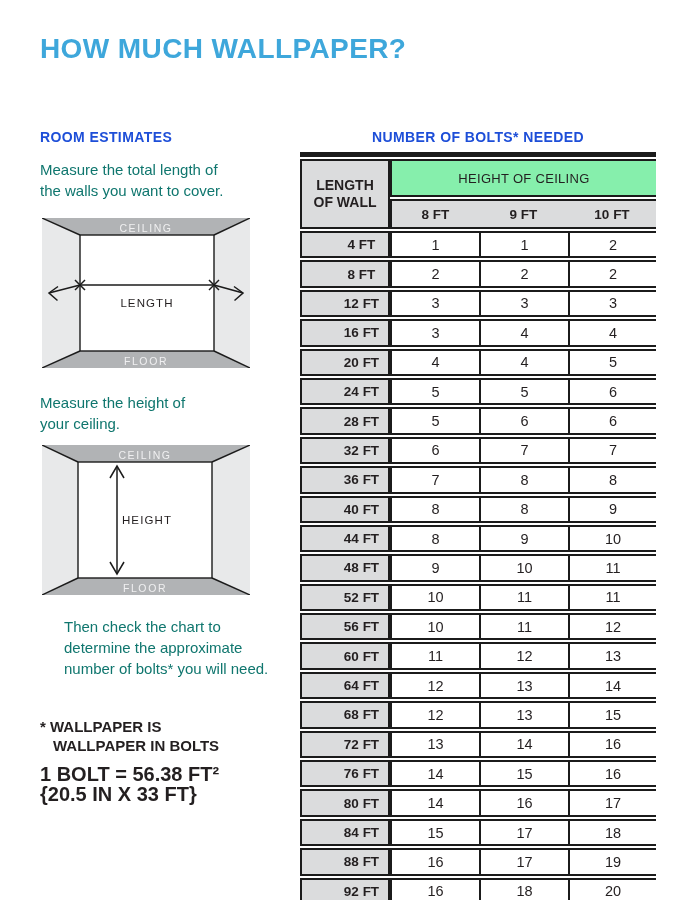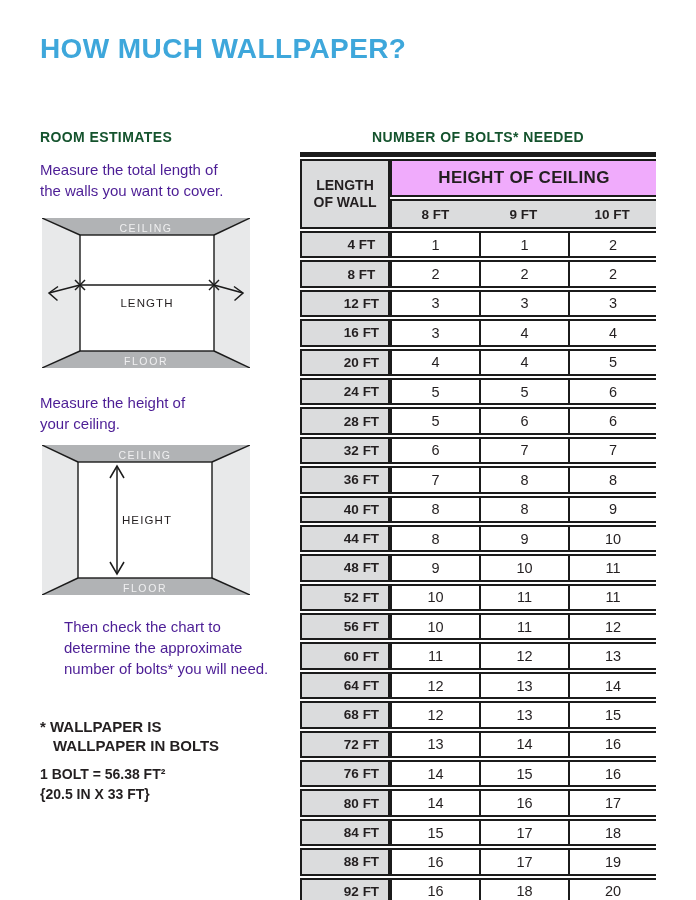--- a/index.html
+++ b/index.html
@@ -7,40 +7,40 @@
     position:relative; width:696px; height:900px; background:#ffffff;
     font-family:"Liberation Sans","DejaVu Sans",sans-serif; color:#231f20;
     overflow:hidden;
   }
   .page-title {
     position:absolute; left:40px; top:33px; margin:0;
     font-size:28px; font-weight:bold; letter-spacing:0.4px; color:#3ea7db;
   }
   .section-heading {
     position:absolute; margin:0; font-size:14px; font-weight:bold;
-    letter-spacing:0.4px; color:#14532d;
+    letter-spacing:0.4px; color:#1d4ed8;
   }
   .h-left  { left:40px; top:129px; }
   .h-right { left:300px; top:129px; width:356px; text-align:center; }
 
   .body-text {
     position:absolute; left:40px; margin:0; font-size:15px; line-height:21px;
-    white-space:pre-line; color:#4c1d95;
+    white-space:pre-line; color:#0f766e;
   }
   .p-length { top:159px; }
   .p-height { top:392px; }
   .p-chart  { top:616px;margin-left:24px; }
 
   .footnote {
     position:absolute; left:40px; top:717px; margin:0; font-size:15px;
     font-weight:bold; line-height:19px; white-space:pre-line;
     padding-left:13px; text-indent:-13px;
   }
   .bolt-size {
-    position:absolute; left:40px; top:764px; margin:0; font-size:14px;
+    position:absolute; left:40px; top:764px; margin:0; font-size:20px;
     font-weight:bold; line-height:20px; white-space:pre-line;
   }
 
   .diagram { position:absolute; left:42px; }
   .d-length { top:218px; }
   .d-height { top:445px; }
   .diagram text {
     font-family:"Liberation Sans","DejaVu Sans",sans-serif;
   }
   .surf-label { font-size:10.5px; letter-spacing:1.6px; fill:#f0f0f1; }
@@ -55,22 +55,22 @@
   table.bolts {
     border-collapse:separate; border-spacing:0 2px; table-layout:fixed;
     width:356px; border-top:5px solid #1b1b1b;
   }
   table.bolts th, table.bolts td { vertical-align:middle; text-align:center; }
   .corner {
     background:#dbdcdd; border:2px solid #1b1b1b; font-weight:bold;
     font-size:14px; line-height:17.5px; white-space:pre-line;
   }
   .group {
-    background:#f0abfc; border:2px solid #1b1b1b; border-right:none;
-    font-weight:bold; font-size:17px; letter-spacing:0.3px; height:32px;
+    background:#86efac; border:2px solid #1b1b1b; border-right:none;
+    font-weight:normal; font-size:13px; letter-spacing:0.3px; height:32px;
   }
   .colh {
     background:#dbdcdd; border-top:2px solid #1b1b1b; border-bottom:2px solid #1b1b1b;
     font-weight:bold; font-size:13.5px; height:24px;
   }
   .colh.first { border-left:2px solid #1b1b1b; }
   .rowlab {
     background:#dbdcdd; border:2px solid #1b1b1b; font-weight:bold;
     font-size:13.5px; height:21.4px;padding-left:34px;
   }

